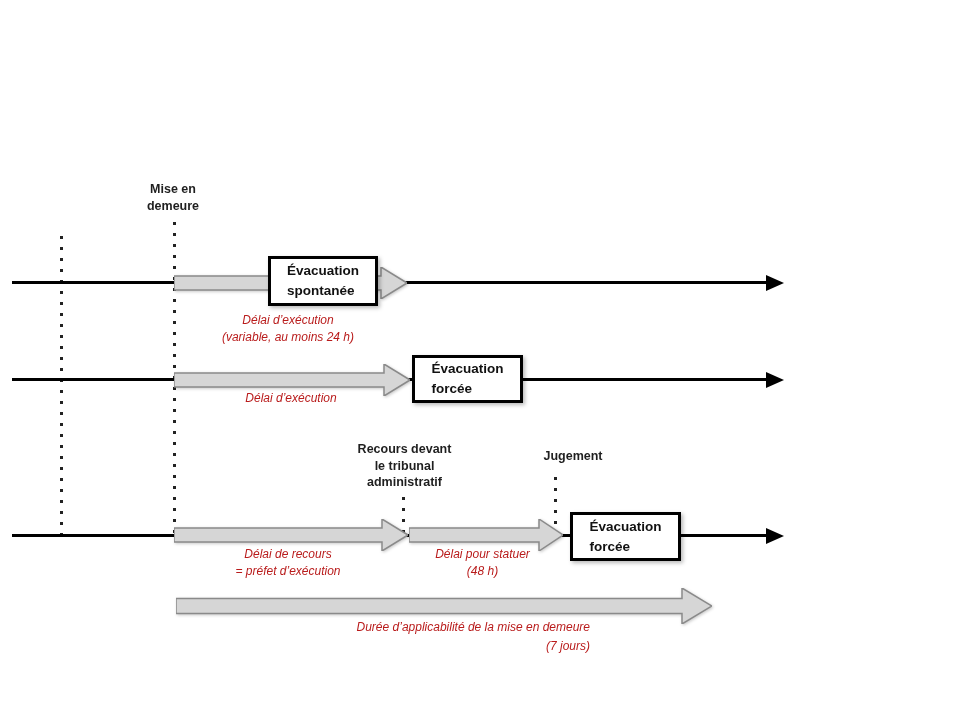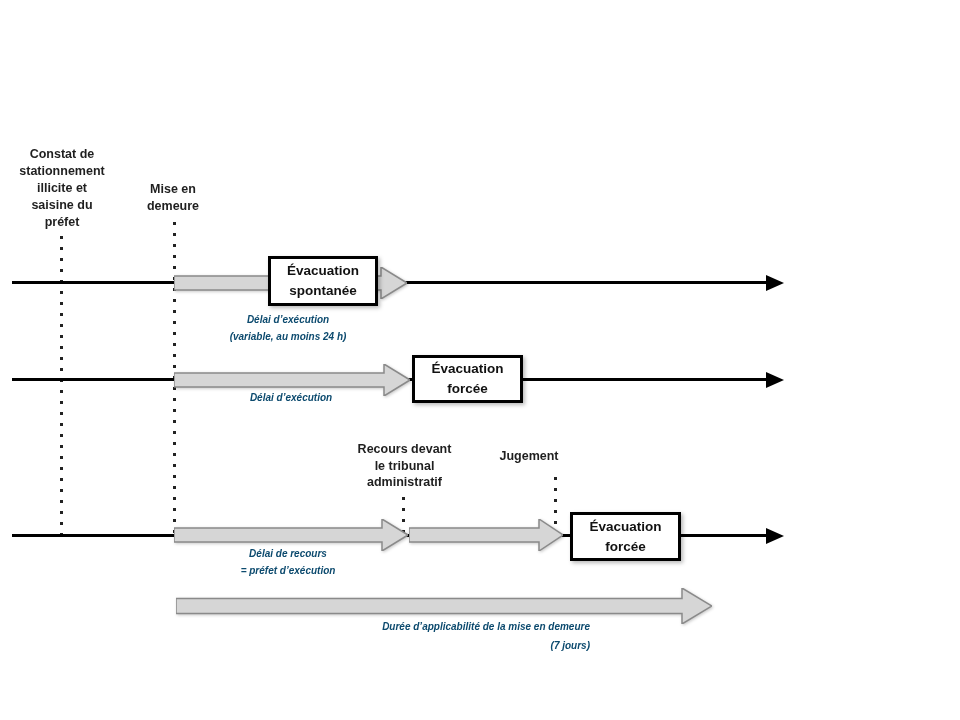--- a/index.html
+++ b/index.html
@@ -7,56 +7,51 @@
     position:relative;width:960px;height:720px;background:#ffffff;overflow:hidden;
     font-family:"Liberation Sans", sans-serif;color:#1a1a1a;
   }
   .lbl{
     position:absolute;text-align:center;white-space:pre-line;
     font-weight:bold;font-size:12.5px;line-height:17px;color:#1f1f1f;
   }
   .lbl.small{line-height:16.5px;}
   .delay{
     position:absolute;text-align:center;white-space:pre-line;
-    font-style:italic;font-size:10px;line-height:16.5px;color:#0c4a6e;font-weight:700;
+    font-style:italic;font-size:12px;line-height:16.5px;color:#b91c1c;font-weight:400;
   }
   .tline{position:absolute;height:3px;background:#000;}
   .thead{
     position:absolute;width:0;height:0;
     border-top:8px solid transparent;border-bottom:8px solid transparent;
     border-left:18px solid #000;
   }
   .dotted{
     position:absolute;width:3px;
     background-image:repeating-linear-gradient(to bottom,#222 0px,#222 3px,transparent 3px,transparent 11px);
   }
   .evbox{
     position:absolute;background:#fff;border:3px solid #000;
-    display:flex;align-items:center;justify-content:center;text-align:center;
+    display:flex;align-items:center;justify-content:center;
     font-weight:bold;font-size:13.5px;line-height:20px;white-space:pre-line;
     box-shadow:2px 2px 4px rgba(0,0,0,0.28);box-sizing:border-box;color:#111;
   }
   .garrow{position:absolute;filter:drop-shadow(1.5px 1.5px 1.5px rgba(0,0,0,0.22));}
 </style>
 </head>
 <body>
 
 <div class="stage">
 
-  <div class="lbl" style="left:8px;top:146px;width:108px;">Constat de
-stationnement
-illicite et
-saisine du
-préfet</div>
   <div class="lbl" style="left:133px;top:181px;width:80px;">Mise en
 demeure</div>
   <div class="lbl small" style="left:344px;top:441px;width:121px;">Recours devant
 le tribunal
 administratif</div>
-  <div class="lbl" style="left:488px;top:448px;width:82px;">Jugement</div>
+  <div class="lbl" style="left:532px;top:448px;width:82px;">Jugement</div>
 
   <div class="dotted" style="left:60px;top:236px;height:298px;"></div>
   <div class="dotted" style="left:173px;top:222px;height:312px;"></div>
   <div class="dotted" style="left:402px;top:497px;height:36px;"></div>
   <div class="dotted" style="left:554px;top:477px;height:56px;"></div>
 
   <div class="tline" style="left:12px;top:281px;width:756px;"></div>
   <div class="thead" style="left:766px;top:274.5px;"></div>
 
   <div class="tline" style="left:12px;top:378px;width:756px;"></div>
@@ -86,16 +81,18 @@
   <div class="evbox" style="left:412px;top:355px;width:111px;height:48px;">Évacuation
 forcée</div>
   <div class="evbox" style="left:570px;top:512px;width:111px;height:49px;">Évacuation
 forcée</div>
 
   <div class="delay" style="left:188px;top:312px;width:200px;">Délai d’exécution
 (variable, au moins 24 h)</div>
   <div class="delay" style="left:206px;top:390px;width:170px;">Délai d’exécution</div>
   <div class="delay" style="left:192px;top:546px;width:192px;">Délai de recours
 = préfet d’exécution</div>
+  <div class="delay" style="left:390px;top:546px;width:185px;">Délai pour statuer
+(48 h)</div>
   <div class="delay" style="left:290px;top:618px;width:300px;line-height:18.5px;text-align:right;">Durée d’applicabilité de la mise en demeure
 (7 jours)</div>
 
 </div>
 
 </body></html>

